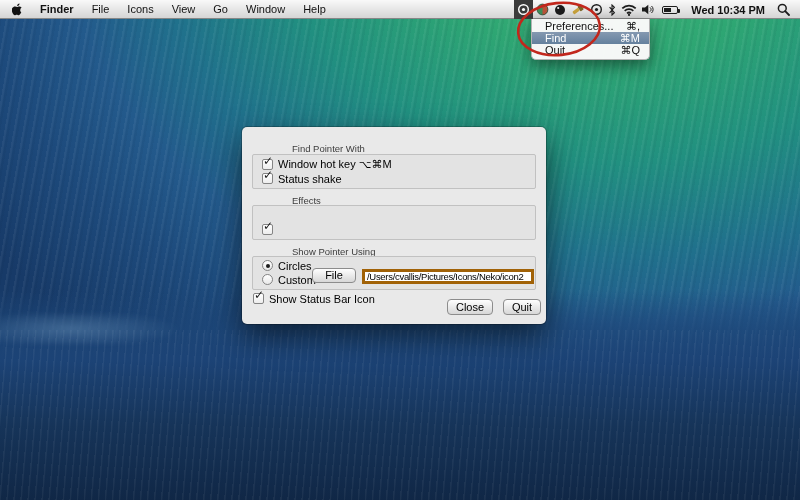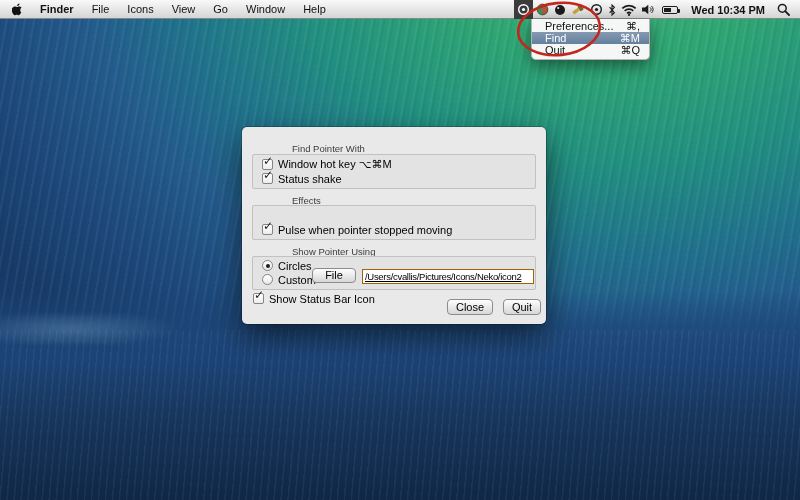--- a/index.html
+++ b/index.html
@@ -94,22 +94,22 @@
     background:#1c1c1c; border-radius:50%; }
 
   .push-btn { position:absolute; height:16px; font-size:11px; line-height:13px;
     font-family:inherit; color:#000; cursor:default;
     background:linear-gradient(#fefefe,#d7d7d7);
     border:1px solid #8c8c8c; border-radius:4px; }
   .file-btn { left:70px; top:141px; width:44px; height:15px; }
   .close-btn { left:205px; top:172px; width:46px; }
   .quit-btn  { left:261px; top:172px; width:38px; }
   .path-field { position:absolute; left:120px; top:142px; width:172px; height:15px;
-    border:1px solid #a16207; background:#fff; color:#000;
-    font-family:inherit; font-size:9.5px; letter-spacing:-0.3px; padding:0 2px;text-decoration:underline; }
+    border:3px solid #a16207; background:#fff; color:#000;
+    font-family:inherit; font-size:9.5px; letter-spacing:-0.3px; padding:0 2px; }
 
   svg { display:block; }
 </style>
 </head>
 <body>
 
 <div class="desktop">
   <div class="wallpaper"></div>
   <div class="streaks"></div>
   <div class="sea"></div>
@@ -242,21 +242,20 @@
       </span>
       <span>Status shake</span>
     </div>
 
     <div class="glabel" style="top:68px">Effects</div>
     <div class="groupbox" style="top:78px; height:35px"></div>
     <div class="ctl-row" style="top:96px">
       <span class="checkbox">
         <span class="checkmark">✓</span>
       </span>
-      <span>Pulse when pointer stopped moving</span>
     </div>
 
     <div class="glabel" style="top:119px">Show Pointer Using</div>
     <div class="groupbox" style="top:129px; height:34px"></div>
     <div class="ctl-row" style="top:132px">
       <span class="radio">
         <span class="radio-dot"></span>
       </span>
       <span>Circles</span>
     </div>

